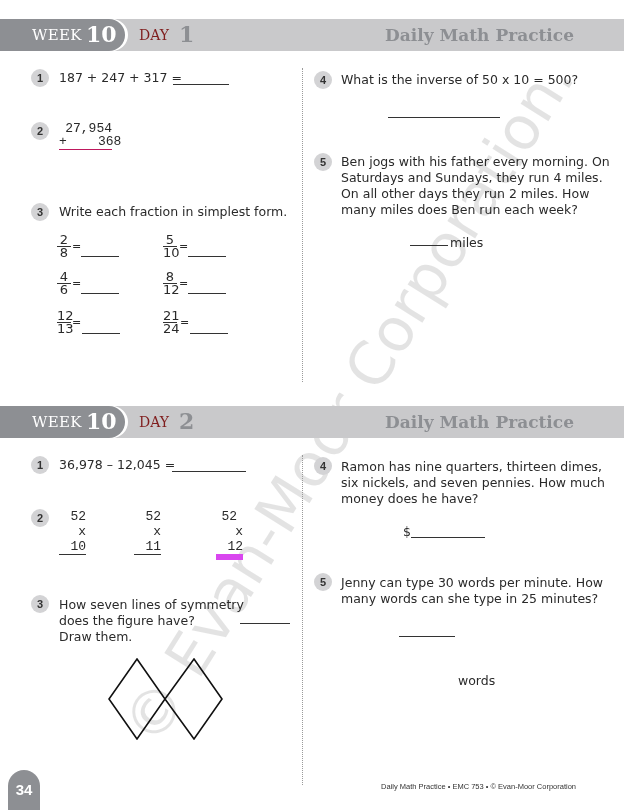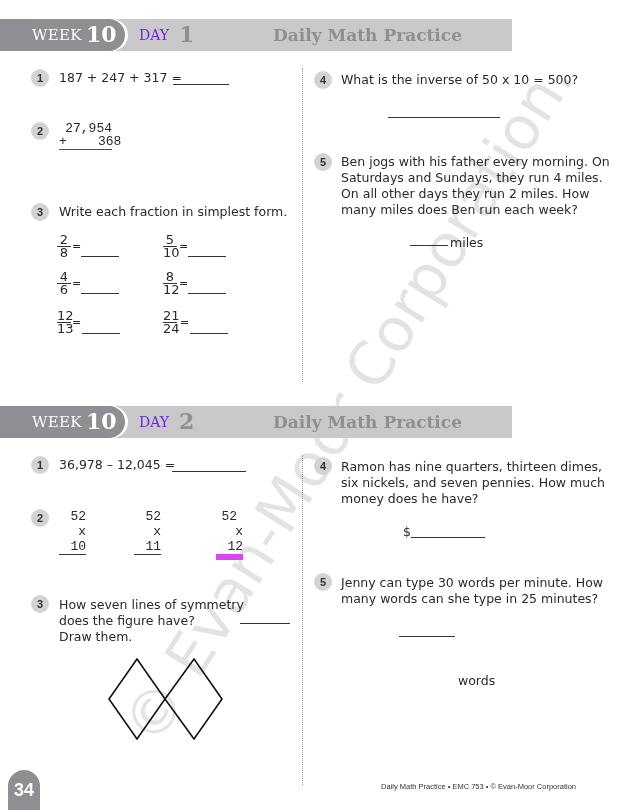--- a/index.html
+++ b/index.html
@@ -1,28 +1,28 @@
 <!DOCTYPE html>
 <html><head>
 <meta charset="utf-8">
 <style>
   html, body { margin:0; padding:0; }
   body { width:624px; height:810px; background:#ffffff; position:relative; overflow:hidden;
          font-family:"DejaVu Sans", sans-serif; color:#2a2a2a; }
   .abs { position:absolute; }
 
   
-  .band { position:absolute; left:0; width:512px; height:32px; background:#c9c9cb; }
+  .band { position:absolute; left:0; width:624px; height:32px; background:#c9c9cb; }
   .week-tab { position:absolute; left:0; top:0; width:125px; height:32px; background:#8d8f93;
               border-radius:0 16px 16px 0; box-shadow:3px 0 0 #ffffff; }
   .week-label { position:absolute; left:32px; top:7px; font-family:"DejaVu Serif", serif; color:#ffffff;
                 font-size:15px; letter-spacing:0.3px; }
   .week-num { position:absolute; left:86px; top:2px; font-family:"DejaVu Serif", serif; color:#ffffff;
               font-size:22px; font-weight:bold; }
-  .day-label { position:absolute; left:139px; top:8px; font-family:"DejaVu Serif", serif; color:#6d28d9;
+  .day-label { position:absolute; left:139px; top:8px; font-family:"DejaVu Serif", serif; color:#7f1d1d;
                font-size:14px; }
   .day-num { position:absolute; left:179px; top:2px; font-family:"DejaVu Serif", serif; color:#8d8f93;
              font-size:22px; font-weight:bold; }
   .band-title { position:absolute; right:50px; top:6px; font-family:"DejaVu Serif", serif; color:#8d8f93;
                 font-size:17px; font-weight:bold; }
 
   .divider { position:absolute; left:302px; width:0; border-left:1px dotted #9a9a9a; }
 
   .badge { position:absolute; width:18px; height:18px; border-radius:50%; background:#d3d3d5;
            font-size:11px; font-weight:bold; color:#333; text-align:center; line-height:18px;
@@ -32,21 +32,21 @@
   .num { position:absolute; font-size:13px; font-family:Liberation Mono, monospace; text-align:right; }
   .frac { position:absolute; width:14px; text-align:center; font-size:13px; line-height:10px; }
   .frac .bar { display:block; border-top:1px solid #333; margin:1px 0; }
   .eq { position:absolute; font-size:11px; }
 
   .watermark { position:absolute; left:-40px; top:380px; width:760px; transform:rotate(-58deg);
                transform-origin:center; font-family:"DejaVu Sans", sans-serif; font-size:60px;
                color:rgba(0,0,0,0.11); white-space:nowrap; pointer-events:none; text-align:center; }
 
   .page-tab { position:absolute; left:8px; top:770px; width:32px; height:40px; background:#8d8f93;
-              border-radius:16px 16px 0 0; color:#fff; font-weight:bold; font-size:18px; text-align:center;
+              border-radius:16px 16px 0 0; color:#fff; font-weight:bold; font-size:15px; text-align:center;
               line-height:40px; font-family:"Liberation Sans", sans-serif; }
   .footer { position:absolute; right:48px; top:782px; font-family:"Liberation Sans", sans-serif;
             font-size:7.5px; color:#333; }
 </style>
 </head>
 <body>
 
 <div class="watermark">© Evan-Moor Corporation.</div>
 
 <div class="band" style="top:19px;">

